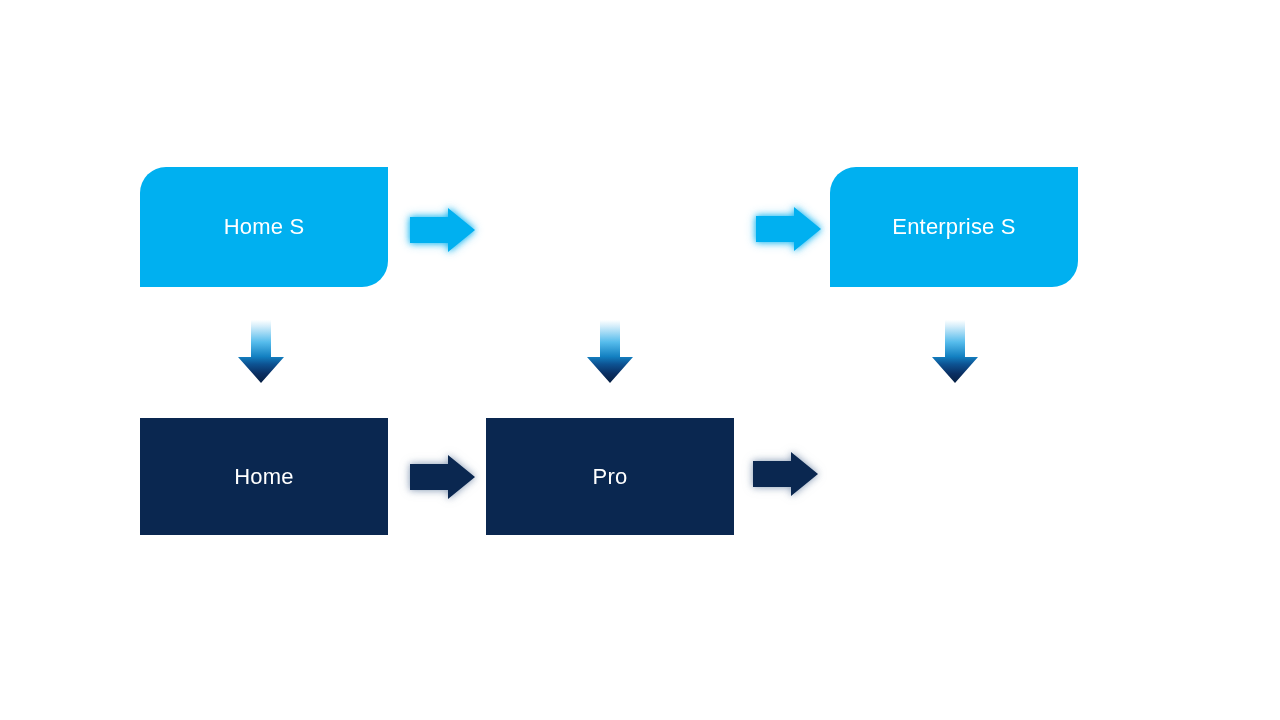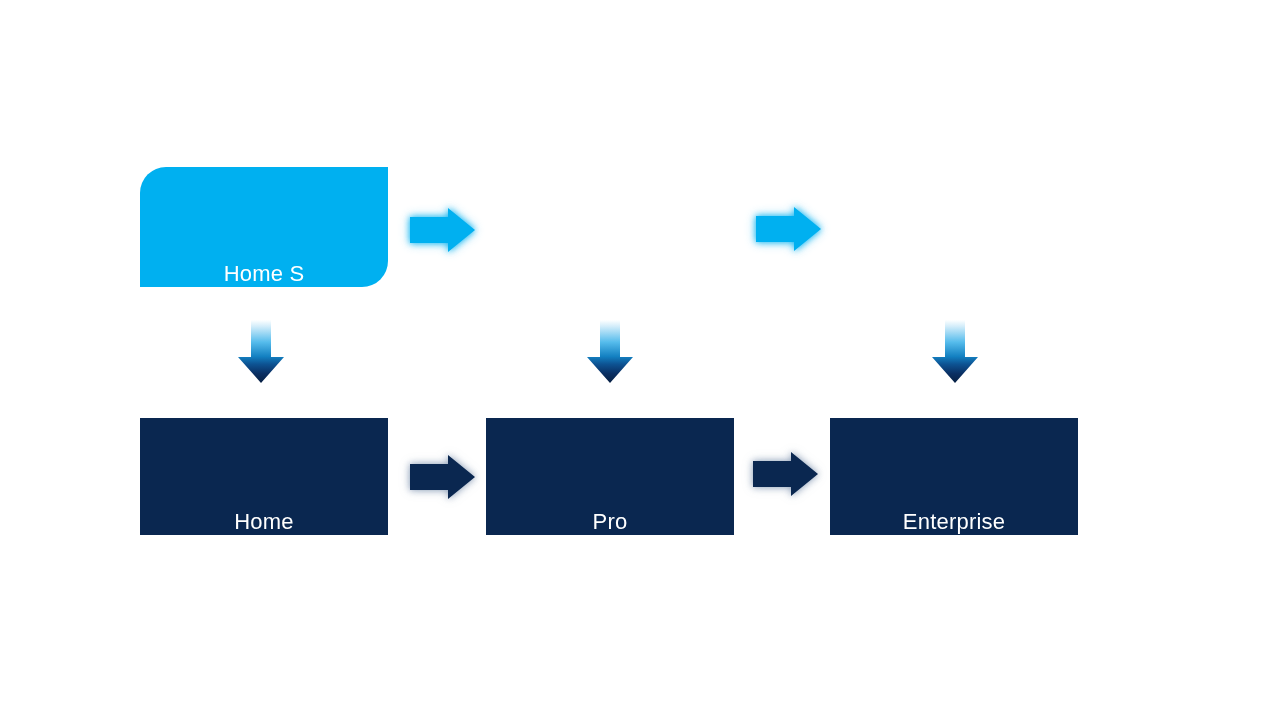--- a/index.html
+++ b/index.html
@@ -12,21 +12,21 @@
     position: relative;
     width: 1280px;
     height: 720px;
     background: var(--background, #FFFFFF);
     overflow: hidden;
   }
   .box {
     position: absolute;
     width: 248px;
     display: flex;
-    align-items: flex-end;
+    align-items: center;
     justify-content: center;
     color: var(--box-text, #FFFFFF);
     font-size: 22px;
     letter-spacing: 0.2px;
     text-align: center;
   }
   .box-top {
     top: 167px;
     height: 120px;
     background: var(--top-box-fill, #00B0F0);
@@ -72,20 +72,23 @@
       <stop class="dg-s6" offset="1"></stop>
     </linearGradient>
   </defs>
 </svg>
 
 <div class="stage">
 
   <div class="box box-top" style="left:140px">
     <span>Home S</span>
   </div>
+  <div class="box box-top" style="left:830px">
+    <span>Enterprise S</span>
+  </div>
 
   <svg class="rarrow cyan" style="left:410px; top:208px" width="65" height="44" viewBox="0 0 65 44">
     <polygon points="0,9 38,9 38,0 65,22 38,44 38,35 0,35"></polygon>
   </svg>
   <svg class="rarrow cyan" style="left:756px; top:207px" width="65" height="44" viewBox="0 0 65 44">
     <polygon points="0,9 38,9 38,0 65,22 38,44 38,35 0,35"></polygon>
   </svg>
 
   <svg class="darrow" style="left:238px; top:320px" width="46" height="63" viewBox="0 0 46 63">
     <polygon points="13,0 33,0 33,37 46,37 23,63 0,37 13,37"></polygon>
@@ -96,23 +99,20 @@
   <svg class="darrow" style="left:932px; top:320px" width="46" height="63" viewBox="0 0 46 63">
     <polygon points="13,0 33,0 33,37 46,37 23,63 0,37 13,37"></polygon>
   </svg>
 
   <div class="box box-bottom" style="left:486px">
     <span>Pro</span>
   </div>
   <div class="box box-bottom" style="left:140px">
     <span>Home</span>
   </div>
-  <div class="box box-bottom" style="left:830px">
-    <span>Enterprise</span>
-  </div>
 
   <svg class="rarrow navy" style="left:410px; top:455px" width="65" height="44" viewBox="0 0 65 44">
     <polygon points="0,9 38,9 38,0 65,22 38,44 38,35 0,35"></polygon>
   </svg>
   <svg class="rarrow navy" style="left:753px; top:452px" width="65" height="44" viewBox="0 0 65 44">
     <polygon points="0,9 38,9 38,0 65,22 38,44 38,35 0,35"></polygon>
   </svg>
 
 </div>
 

